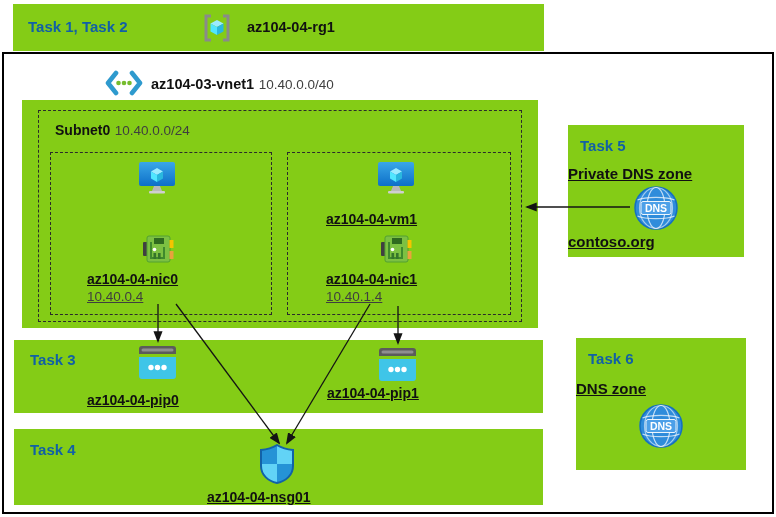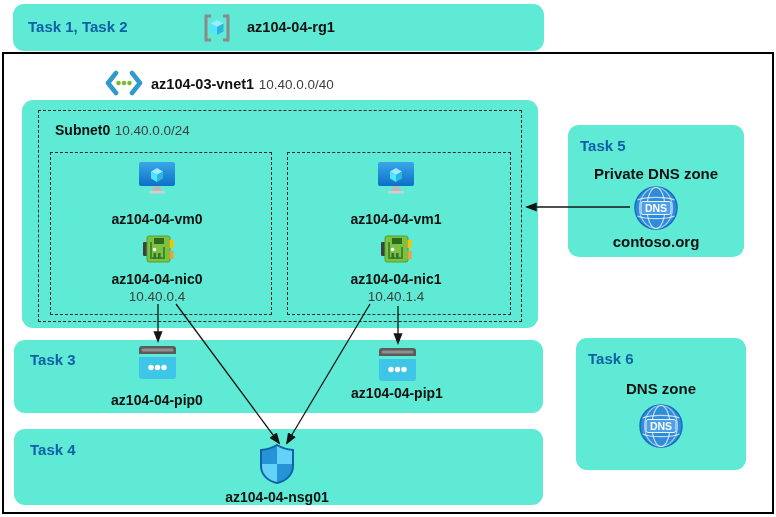--- a/index.html
+++ b/index.html
@@ -1,23 +1,23 @@
 <!DOCTYPE html>
 <html><head>
 <meta charset="utf-8">
 <style>
   * { margin:0; padding:0; box-sizing:border-box; }
   body { background:#fff; font-family:"Liberation Sans", sans-serif; }
   .stage { position:relative; width:776px; height:517px; background:#fff; overflow:hidden; }
   .abs { position:absolute; }
-  .band { background:#5eead4;border-radius:11px; }
+  .band { background:#84cc16; }
   .tasklbl { color:#1160a6; font-weight:bold; font-size:15px; }
   .bname { font-weight:bold; font-size:14px; color:#111; }
   .dim { font-weight:normal; font-size:13.5px; color:#3f3f3f; }
-  .ctr { text-align:center; }
+  .ctr { text-align:left;text-decoration:underline; }
   .frame { border:2px solid #000; }
   .dashed { border:1.4px dashed #2b2b2b; }
   svg { display:block; }
   .overlay { pointer-events:none; }
 </style>
 </head>
 <body>
 
 <div class="stage">
 
@@ -62,21 +62,20 @@
           <stop offset="1" stop-color="#0d6fc8"></stop>
         </linearGradient>
       </defs>
     <rect x="2" y="4" width="36" height="24" rx="2" fill="url(#vmg0)"></rect>
     <polygon points="20,10 26,13.5 20,17 14,13.5" fill="#9cebff"></polygon>
     <polygon points="14,13.5 20,17 20,24 14,20.5" fill="#50e6ff"></polygon>
     <polygon points="26,13.5 20,17 20,24 26,20.5" fill="#2ab8de"></polygon>
     <polygon points="17,28 23,28 25,33 15,33" fill="#b9b9b9"></polygon>
     <rect x="12" y="33" width="16" height="2.6" rx="1" fill="#cfcfcf"></rect>
   </svg>
-  <div class="abs bname ctr" style="left:87px; top:211px; width:140px;">az104-04-vm0</div>
   <svg class="abs" style="left:142px; top:233px;" width="32" height="32" viewBox="0 0 32 32">
     <rect x="1" y="9" width="5" height="14" rx="1" fill="#404040"></rect>
     <rect x="5" y="3" width="23" height="26" rx="2" fill="#7cc142" stroke="#52a030" stroke-width="1"></rect>
     <rect x="12" y="5" width="10" height="6" fill="#2f6b1f"></rect>
     <path d="M9,9 V25 H22 V14" fill="none" stroke="#3f8a2c" stroke-width="2"></path>
     <circle cx="12.5" cy="16.5" r="1.8" fill="#fff"></circle>
     <rect x="11.5" y="20" width="2.6" height="6" fill="#35752a"></rect>
     <rect x="16" y="20" width="2.6" height="6" fill="#35752a"></rect>
     <rect x="27.5" y="7" width="4" height="8" fill="#f5c400"></rect>
     <rect x="27.5" y="18" width="4" height="8" fill="#e8a33d"></rect>

